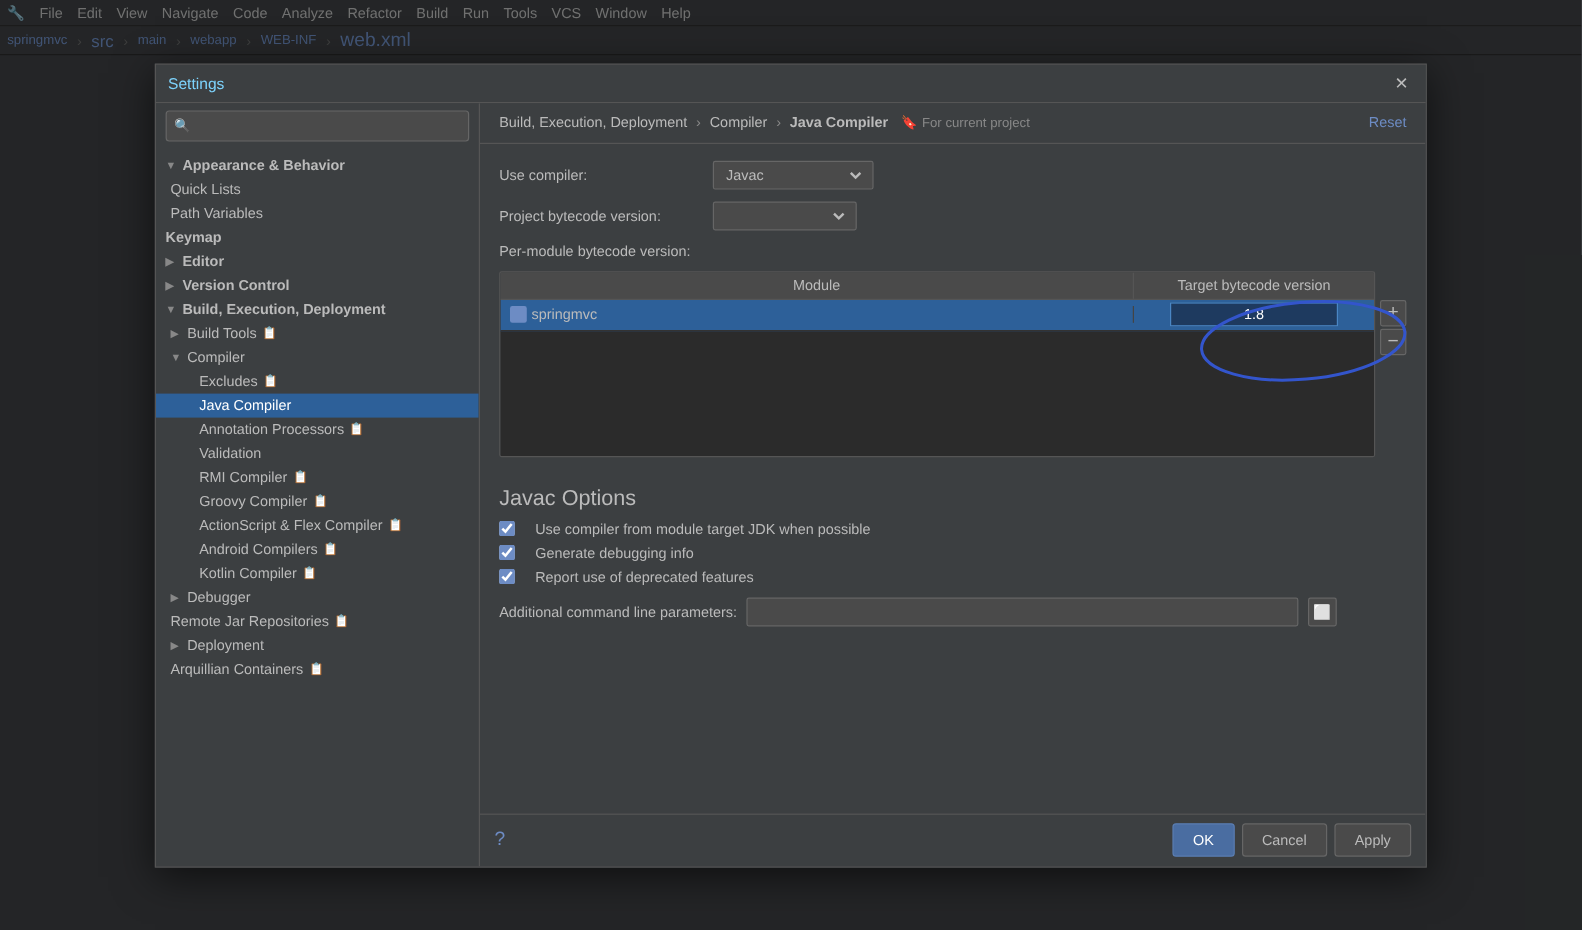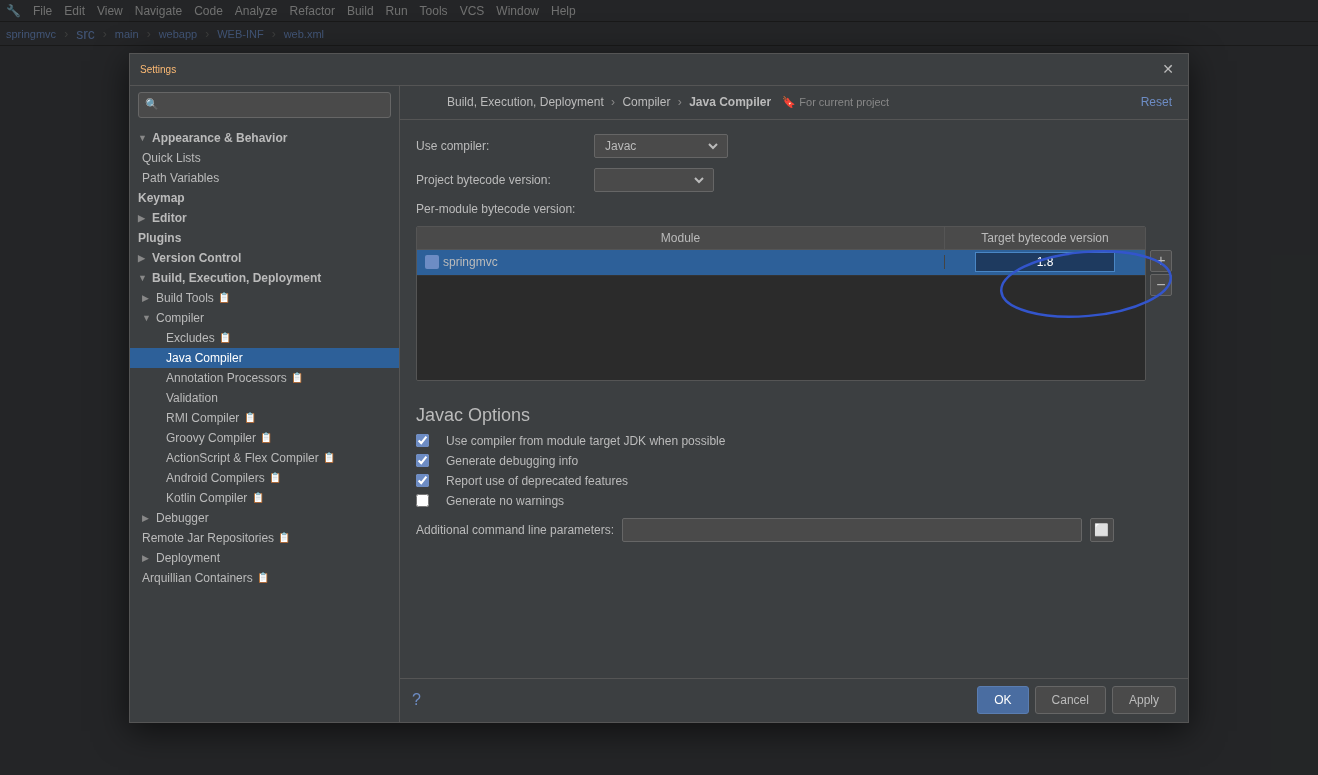--- a/index.html
+++ b/index.html
@@ -61,22 +61,22 @@
     .dialog-titlebar {
       height: 32px;
       background: #3c3f41;
       border-bottom: 1px solid #555;
       display: flex;
       align-items: center;
       padding: 0 10px;
       justify-content: space-between;
     }
     .dialog-titlebar-title {
-      color: #fdba74;
-      font-size: 10px;
+      color: #7dd3fc;
+      font-size: 13px;
     }
     .dialog-close {
       width: 20px;
       height: 20px;
       display: flex;
       align-items: center;
       justify-content: center;
       cursor: pointer;
       color: #bbbbbb;
       font-size: 14px;
@@ -159,21 +159,20 @@
       height: 34px;
       border-bottom: 1px solid #555;
       display: flex;
       align-items: center;
       padding: 0 16px;
       justify-content: space-between;
     }
     .content-header-breadcrumb {
       color: #bbbbbb;
       font-size: 12px;
-      margin-left: 31px;
     }
     .content-header-breadcrumb .bc-sep { color: #888; margin: 0 4px; }
     .content-header-breadcrumb .bc-active { color: #bbbbbb; font-weight: bold; }
     .reset-link {
       color: #6d8cc4;
       font-size: 12px;
       cursor: pointer;
       text-decoration: none;
     }
     .for-project {
@@ -473,21 +472,21 @@
     <span style="color:#6d8cc4; font-size:11px;">springmvc</span>
     <span style="color:#666;">›</span>
     <span style="color:#6d8cc4; font-size:14px;">src</span>
     <span style="color:#666;">›</span>
     <span style="color:#6d8cc4; font-size:11px;">main</span>
     <span style="color:#666;">›</span>
     <span style="color:#6d8cc4; font-size:11px;">webapp</span>
     <span style="color:#666;">›</span>
     <span style="color:#6d8cc4; font-size:11px;">WEB-INF</span>
     <span style="color:#666;">›</span>
-    <span style="color:#6d8cc4; font-size:11px;">web.xml</span>
+    <span style="color:#6d8cc4; font-size:16px;">web.xml</span>
   </div>
 
   <div class="modal-overlay">
     <div class="settings-dialog">
 
       <div class="dialog-titlebar">
         <span class="dialog-titlebar-title">Settings</span>
         <div class="dialog-close">✕</div>
       </div>
 
@@ -514,23 +513,20 @@
 
             <div class="tree-item header">
               <span>Keymap</span>
             </div>
 
             <div class="tree-item header">
               <span class="tree-arrow">▶</span>
               <span>Editor</span>
             </div>
 
-            <div class="tree-item header">
-              <span>Plugins</span>
-            </div>
 
             <div class="tree-item header">
               <span class="tree-arrow">▶</span>
               <span>Version Control</span>
             </div>
 
             <div class="tree-item header">
               <span class="tree-arrow">▼</span>
               <span>Build, Execution, Deployment</span>
             </div>
@@ -699,24 +695,20 @@
               <div class="checkbox-row">
                 <input type="checkbox" id="cb2" checked="" style="">
                 <label for="cb2">Generate debugging info</label>
               </div>
 
               <div class="checkbox-row">
                 <input type="checkbox" id="cb3" checked="" style="">
                 <label for="cb3">Report use of deprecated features</label>
               </div>
 
-              <div class="checkbox-row">
-                <input type="checkbox" id="cb4" style="">
-                <label for="cb4">Generate no warnings</label>
-              </div>
             </div>
 
             <div class="form-row" style="margin-top:10px;">
               <span class="form-label">Additional command line parameters:</span>
               <input class="params-input" type="text" value="" style="">
               <button class="params-btn" title="Browse">⬜</button>
             </div>
 
           </div>
 

